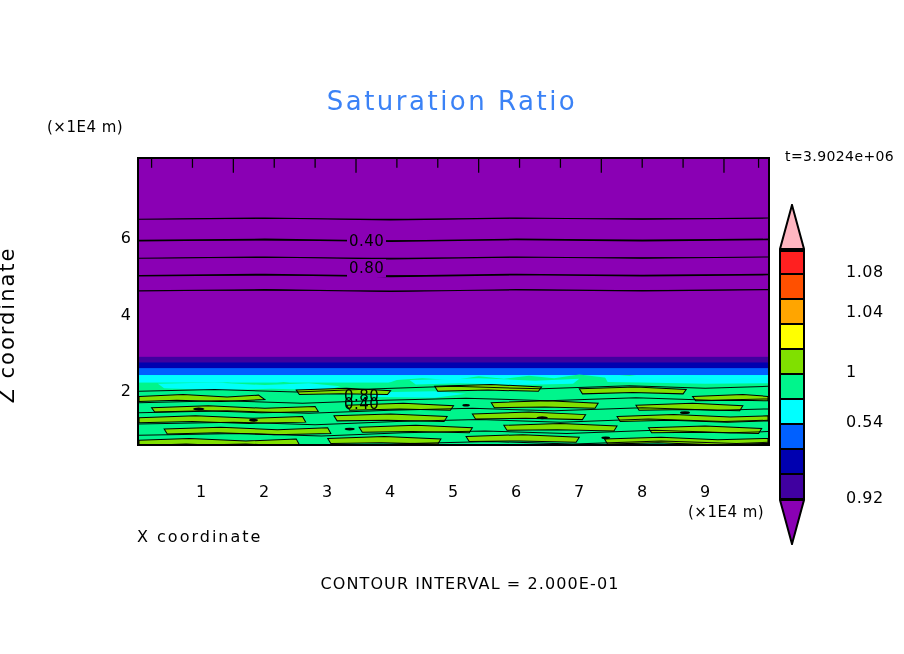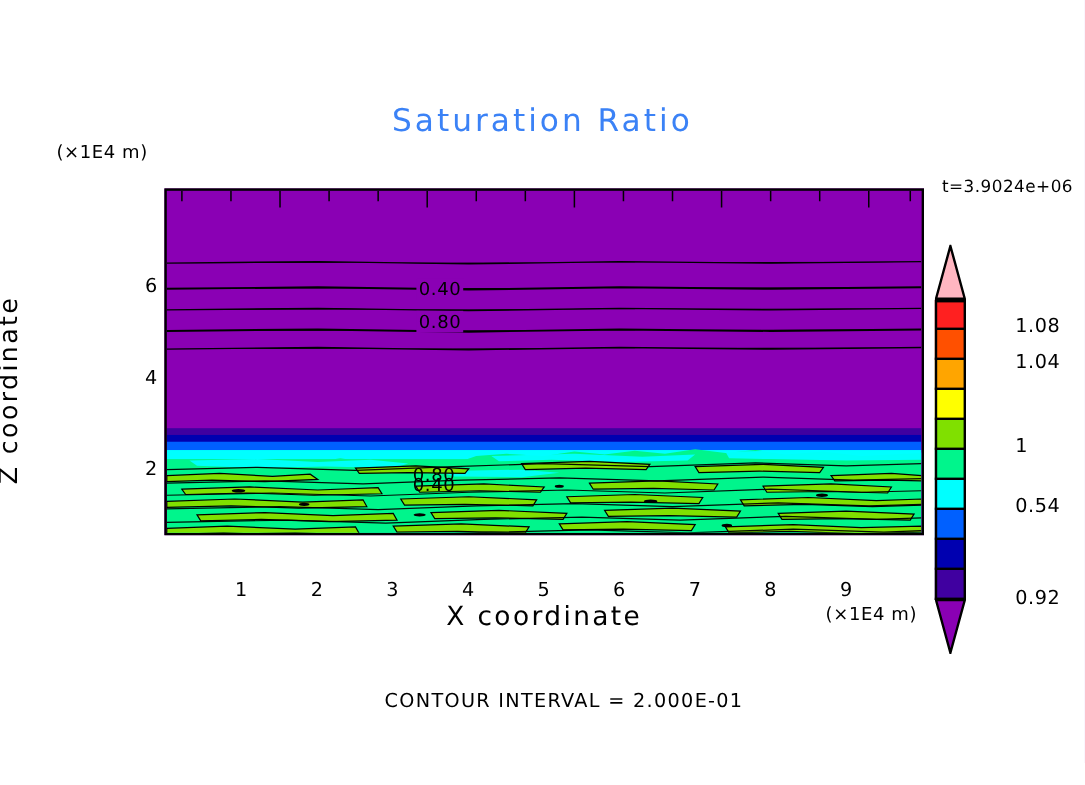--- a/index.html
+++ b/index.html
@@ -46,23 +46,23 @@
     left: 785px;
     top: 148px;
     font-size: 14px;
     letter-spacing: 0.4px;
     text-align: center;
   }
   .xaxis-label {
     position: absolute;
     left: 137px;
     width: 633px;
-    top: 502px;
-    text-align: center;
-    font-size: 22px;
+    top: 527px;
+    text-align: left;
+    font-size: 16px;
     letter-spacing: 2px;
   }
   .yaxis-label {
     position: absolute;
     left: -5px;
     top: 225px;
     width: 200px;
     text-align: center;
     font-size: 21px;
     letter-spacing: 2px;
@@ -330,18 +330,18 @@
   <div class="cb-band" style="top:219px;height:25px;background:#0060ff"></div>
   <div class="cb-band" style="top:244px;height:25px;background:#0000b0"></div>
   <div class="cb-band" style="top:269px;height:25px;background:#4000a0"></div>
 
   <svg style="position:absolute;left:0;top:293px" width="26" height="46">
     <polygon points="13,45 25,1 1,1" fill="#8a00b4" stroke="#000" stroke-width="2"></polygon>
   </svg>
 </div>
 
 <div class="cb-label" style="top:262px">1.08</div>
-<div class="cb-label" style="top:292px">1.04</div>
+<div class="cb-label" style="top:302px">1.04</div>
 <div class="cb-label" style="top:362px">1</div>
 <div class="cb-label" style="top:412px">0.54</div>
 <div class="cb-label" style="top:488px">0.92</div>
 
 <div class="footer-note">CONTOUR INTERVAL =  2.000E-01</div>
 
 </body></html>

